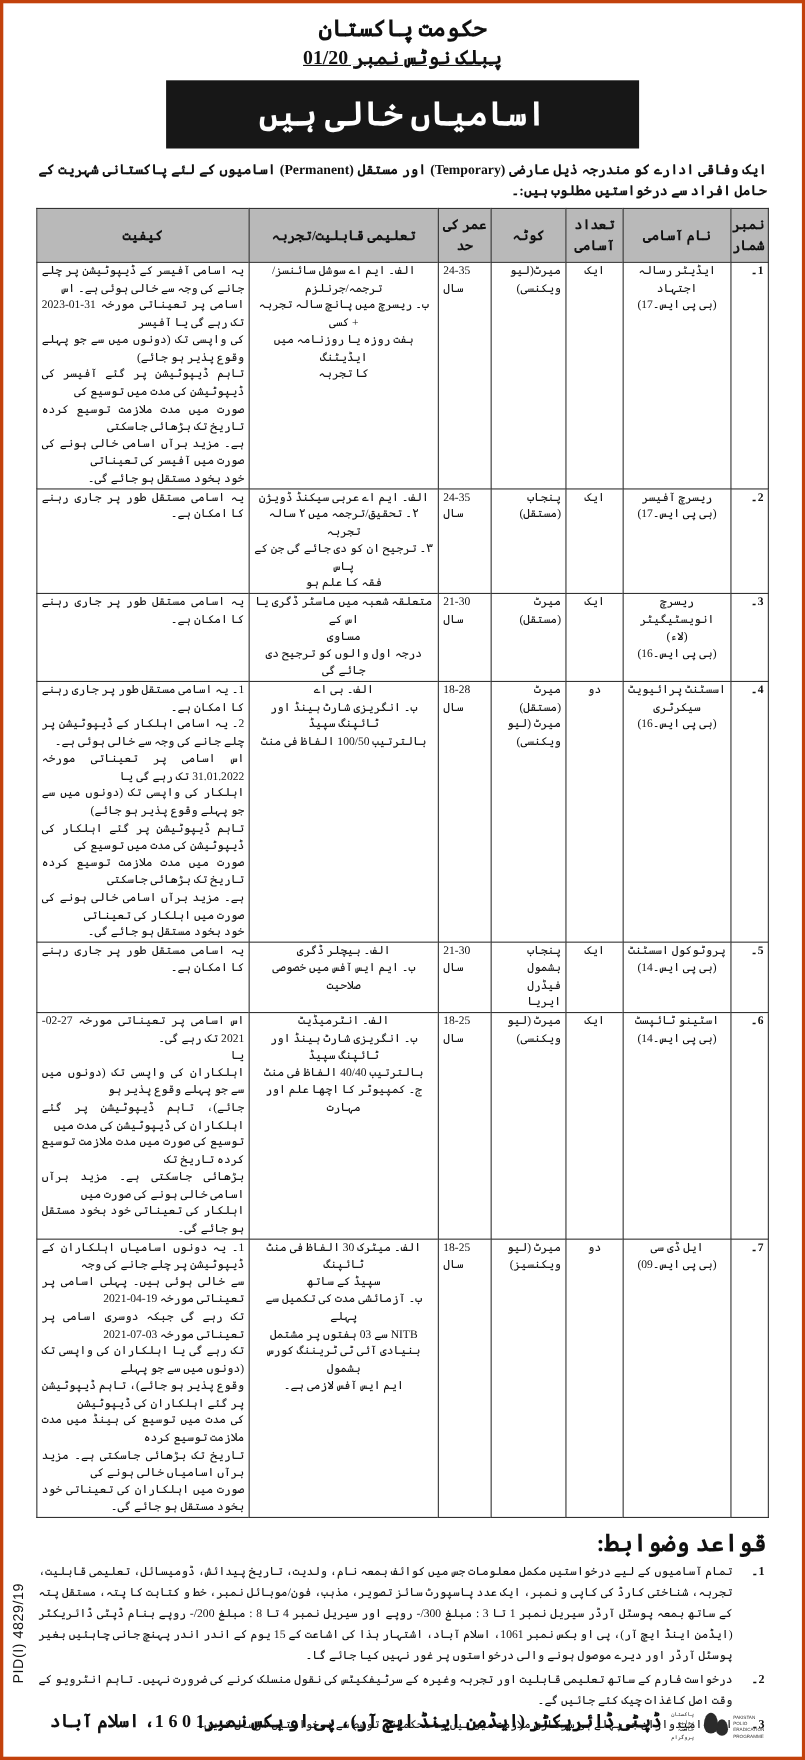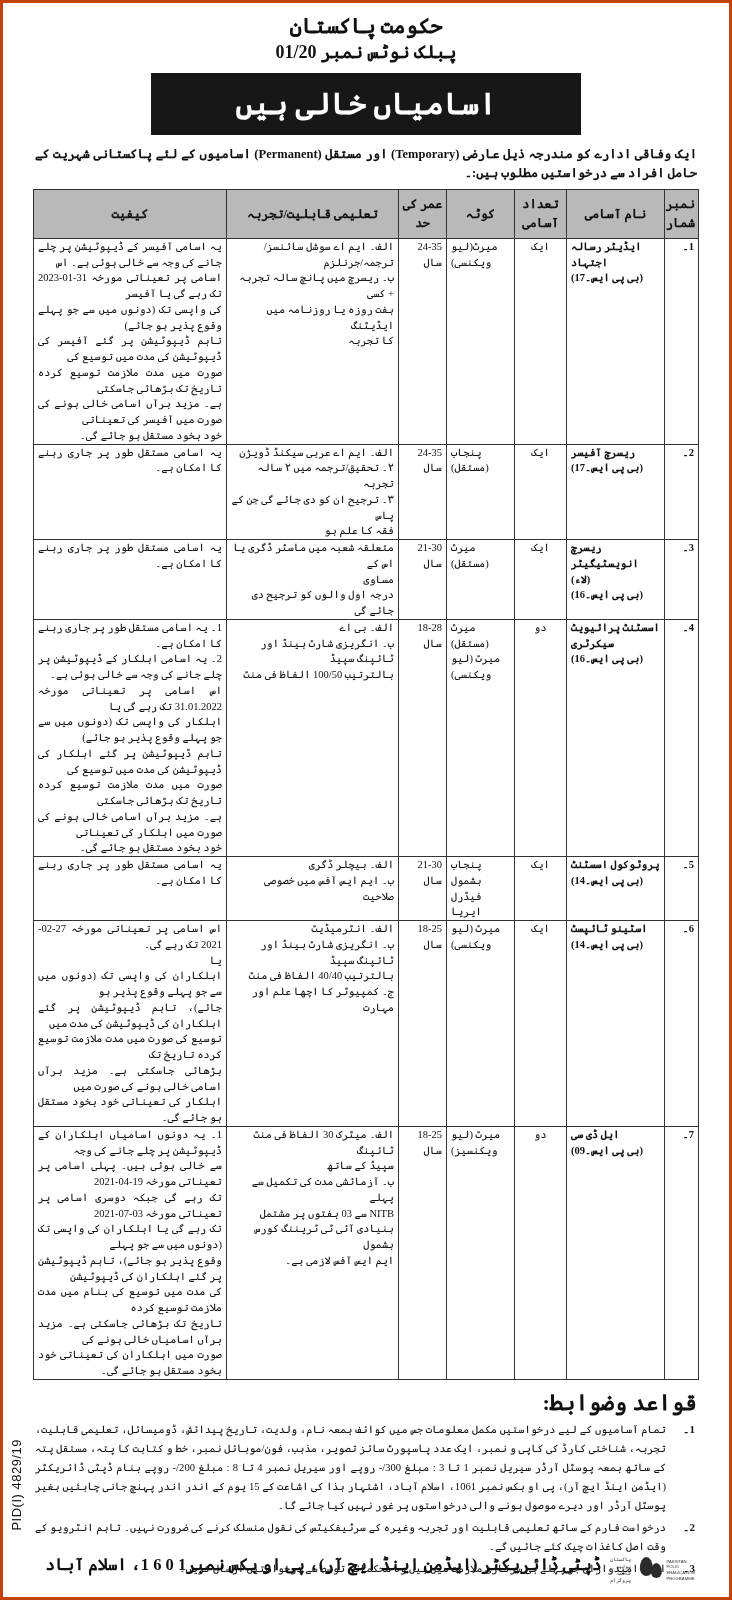--- a/index.html
+++ b/index.html
@@ -19,20 +19,21 @@
   }
   
   .hdr{text-align:center;}
   .hdr .gov{
     font-size:21px;font-weight:bold;letter-spacing:.5px;
     line-height:1.25;margin-top:4px;
   }
   .hdr .pubnotice{
     font-size:18px;font-weight:bold;line-height:1.3;margin-top:2px;
     direction:rtl;
+    text-decoration:underline;
   }
   .blackbar{
     background:#171717;color:#ffffff;
     margin:8px auto 10px auto;
     width:430px;height:62px;
     display:flex;align-items:center;justify-content:center;
     font-size:30px;font-weight:bold;letter-spacing:1px;
   }
   .intro{
     direction:rtl;text-align:justify;text-align-last:right;
@@ -62,25 +63,25 @@
     height:22px;
   }
   col.c-sr{width:34px;}
   col.c-post{width:98px;}
   col.c-cnt{width:52px;}
   col.c-quota{width:68px;}
   col.c-age{width:48px;}
   col.c-qual{width:172px;}
   col.c-rem{width:none;}
   td.sr{text-align:right;font-size:12px;font-weight:bold;padding-right:5px;}
-  td.post{text-align:left;font-weight:bold;font-size:11px;line-height:1.55;}
+  td.post{text-align:center;font-weight:normal;font-size:11px;line-height:1.55;}
   td.cnt{text-align:center;font-size:11.5px;}
-  td.quota{text-align:left;font-size:11px;line-height:1.6;margin-left:48px;}
-  td.age{text-align:right;font-size:11.5px;line-height:1.6;}
-  td.qual{text-align:right;font-size:10.5px;line-height:1.75;}
+  td.quota{text-align:right;font-size:11px;line-height:1.6;margin-left:48px;}
+  td.age{text-align:left;font-size:11.5px;line-height:1.6;}
+  td.qual{text-align:center;font-size:10.5px;line-height:1.75;}
   td.qual .ln{display:block;}
   td.rem{text-align:justify;text-align-last:right;font-size:10.3px;line-height:1.72;}
   td.rem .ln{display:block;}
   
   .rules-title{
     direction:rtl;text-align:right;
     font-size:22px;font-weight:bold;
     margin:10px 2px 4px 2px;
   }
   ol.rules{
@@ -301,21 +302,21 @@
             <span class="ln">NITB سے 03 ہفتوں پر مشتمل</span>
             <span class="ln">بنیادی آئی ٹی ٹریننگ کورس بشمول</span>
             <span class="ln">ایم ایس آفس لازمی ہے۔</span>
           </td>
           <td class="rem">
             <span class="ln">1۔  یہ دونوں اسامیاں اہلکاران کے ڈیپوٹیشن پر چلے جانے کی وجہ</span>
             <span class="ln">سے خالی ہوئی ہیں۔ پہلی اسامی پر تعیناتی مورخہ 19-04-2021</span>
             <span class="ln">تک رہے گی جبکہ دوسری اسامی پر تعیناتی مورخہ 03-07-2021</span>
             <span class="ln">تک رہے گی یا اہلکاران کی واپسی تک (دونوں میں سے جو پہلے</span>
             <span class="ln">وقوع پذیر ہو جائے)، تاہم ڈیپوٹیشن پر گئے اہلکاران کی ڈیپوٹیشن</span>
-            <span class="ln">کی مدت میں توسیع کی بنام میں مدت ملازمت توسیع کردہ</span>
+            <span class="ln">کی مدت میں توسیع کی ہینڈ میں مدت ملازمت توسیع کردہ</span>
             <span class="ln">تاریخ تک بڑھائی جاسکتی ہے۔ مزید برآں اسامیاں خالی ہونے کی</span>
             <span class="ln">صورت میں اہلکاران کی تعیناتی خود بخود مستقل ہو جائے گی۔</span>
           </td>
         </tr>
       </tbody>
   </table>
 
   <div class="rules-title">قواعد وضوابط:</div>
   <ol class="rules">
       <li>

